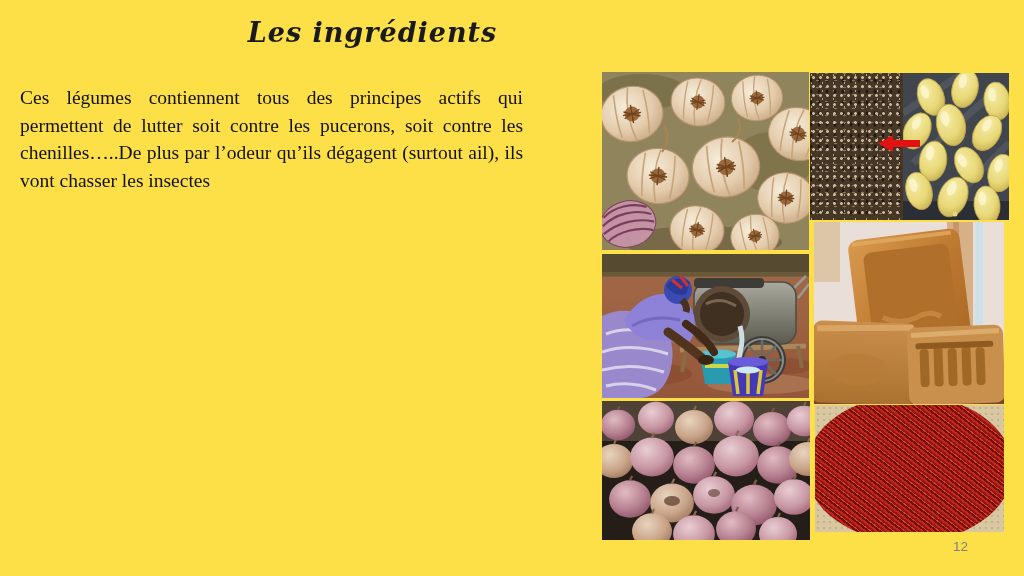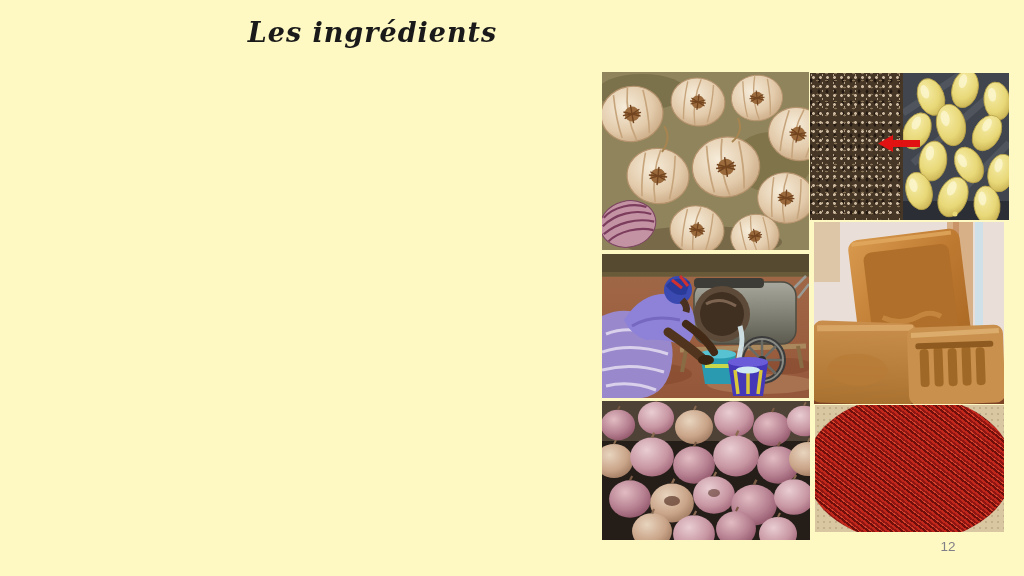--- a/index.html
+++ b/index.html
@@ -1,17 +1,17 @@
 <!DOCTYPE html>
 <html><head>
 <meta charset="utf-8">
 <style>
   html,body{margin:0;padding:0;background:#888;}
   .slide{
-    position:relative;width:1024px;height:576px;background:#fef9c3;
+    position:relative;width:1024px;height:576px;background:#fde047;
     font-family:"Liberation Serif", serif;overflow:hidden;margin:0 auto;
   }
   .title{
     position:absolute;left:0;top:17px;width:745px;text-align:center;
     font-family:"DejaVu Serif", serif;font-style:italic;font-weight:bold;
     font-size:27px;color:#1a1a1a;letter-spacing:1px;
   }
   .bodytext{
     position:absolute;left:20px;top:84px;width:503px;
     font-size:19.5px;line-height:27.5px;color:#111;text-align:justify;
@@ -42,32 +42,33 @@
   }
   .chili-mass{
     position:absolute;left:-5%;top:-8%;width:110%;height:116%;
     border-radius:50%;
     background-color:#8e1511;
     background-image:
       repeating-linear-gradient(38deg, #8e1511 0 2px, #c1271b 2px 4px, #6f0f0c 4px 6px, #d4402a 6px 7px),
       repeating-linear-gradient(-28deg, rgba(150,18,12,.75) 0 3px, rgba(224,74,44,.55) 3px 5px, rgba(90,8,6,.6) 5px 8px);
   }
   .pagenum{
-    position:absolute;left:928px;top:539px;width:40px;text-align:center;
+    position:absolute;left:928px;top:539px;width:40px;text-align:right;
     font-family:"Liberation Sans", sans-serif;font-size:13.5px;color:#7f7f87;
   }
 </style>
 </head>
 <body>
 
 <div class="slide">
 
   <div class="title"><span>Les ingrédients</span></div>
 
   <div class="bodytext">
+    <p>Ces légumes contiennent tous des principes actifs qui permettent de lutter soit contre les pucerons, soit contre les chenilles…..De plus par l’odeur qu’ils dégagent (surtout ail), ils vont chasser les insectes</p>
   </div>
 
   <div class="photo" style="left:602px;top:72px;width:207px;height:178px;" title="Tas de bulbes d'ail">
     <svg width="207" height="178" viewBox="0 0 207 178" xmlns="http://www.w3.org/2000/svg">
       <defs>
         <radialGradient id="gar" cx="40%" cy="35%" r="75%">
           <stop offset="0%" stop-color="#f6ecd9"></stop>
           <stop offset="60%" stop-color="#e3cbab"></stop>
           <stop offset="100%" stop-color="#c6a47e"></stop>
         </radialGradient>

